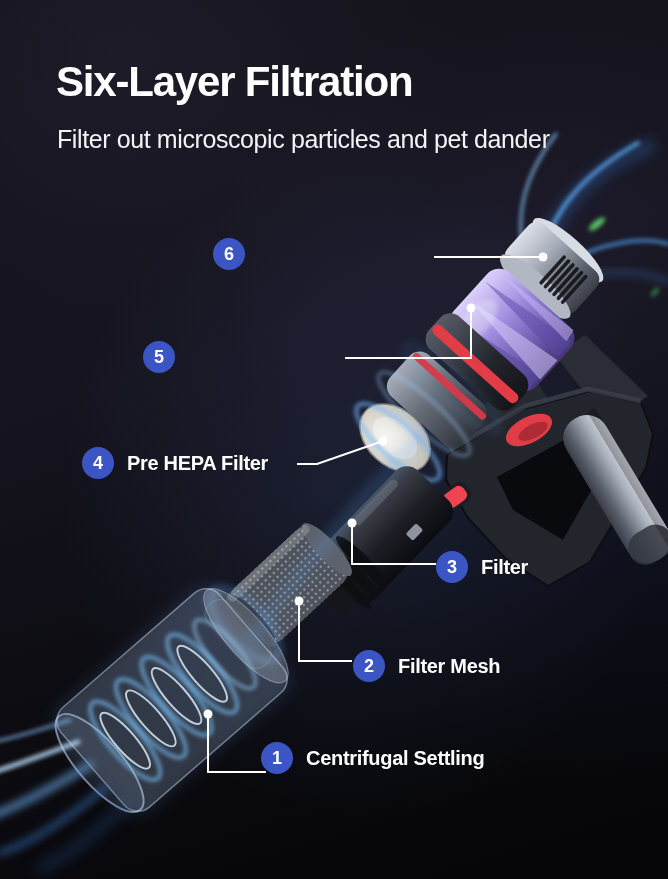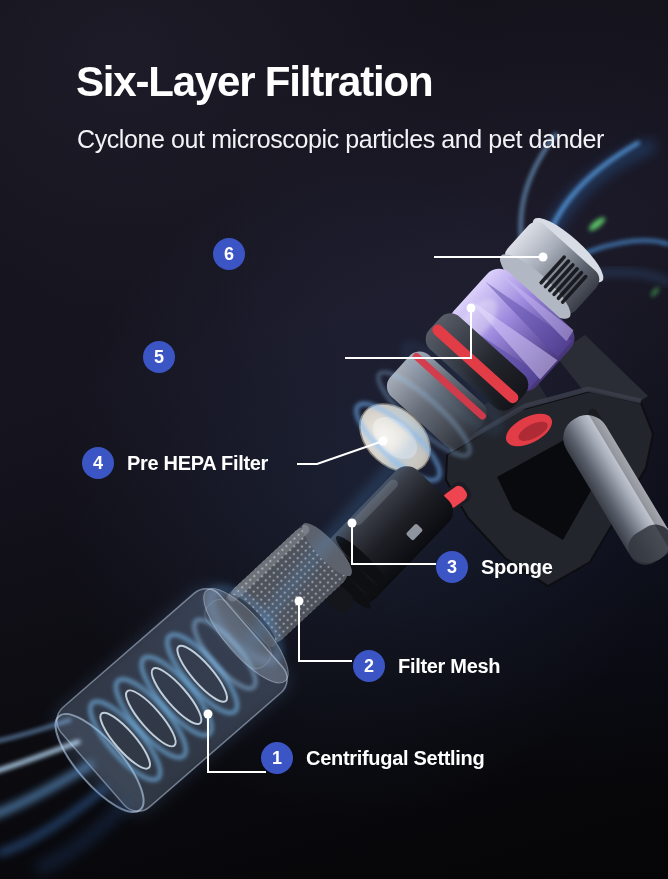--- a/index.html
+++ b/index.html
@@ -6,21 +6,21 @@
   .stage{
     position:relative;width:668px;height:879px;overflow:hidden;
     font-family:"Liberation Sans", sans-serif;
     background:
       radial-gradient(80% 50% at 80% 30%, rgba(70,68,110,0.16), transparent 60%),
       radial-gradient(95% 60% at 18% 6%, rgba(62,58,88,0.22), transparent 55%),
       radial-gradient(60% 40% at 96% 62%, rgba(28,48,108,0.12), transparent 70%),
       linear-gradient(163deg, #131219 0%, #16141f 38%, #0b0b10 70%, #050507 100%);
   }
   .art{position:absolute;left:0;top:0;width:668px;height:879px;display:block;}
-  .header{position:absolute;left:76px;top:58px;width:560px;}
+  .header{position:absolute;left:56px;top:58px;width:560px;}
   .title{
     color:#ffffff;font-size:42px;font-weight:700;letter-spacing:-1.2px;
     line-height:48px;margin:0;
   }
   .subtitle{
     color:#f3f3f7;font-size:25px;font-weight:400;letter-spacing:-0.4px;
     line-height:30px;margin:18px 0 0 1px;
   }
   .callout{position:absolute;display:flex;align-items:center;gap:13px;white-space:nowrap;}
   .badge{
@@ -245,36 +245,36 @@
       <circle cx="471" cy="308" r="4.5"></circle>
       <circle cx="383" cy="441" r="4.5"></circle>
       <circle cx="352" cy="523" r="4.5"></circle>
       <circle cx="299" cy="601" r="4.5"></circle>
       <circle cx="208" cy="714" r="4.5"></circle>
     </g>
   </svg>
 
   <div class="header">
     <h1 class="title">Six-Layer Filtration</h1>
-    <div class="subtitle">Cyclone out microscopic particles and pet dander</div>
+    <div class="subtitle">Filter out microscopic particles and pet dander</div>
   </div>
 
   <div class="callout c6">
     <span class="badge">6</span>
   </div>
   <div class="callout c5">
     <span class="badge">5</span>
   </div>
   <div class="callout c4">
     <span class="badge">4</span>
     <span class="label">Pre HEPA Filter</span>
   </div>
   <div class="callout c3">
     <span class="badge">3</span>
-    <span class="label">Sponge</span>
+    <span class="label">Filter</span>
   </div>
   <div class="callout c2">
     <span class="badge">2</span>
     <span class="label">Filter Mesh</span>
   </div>
   <div class="callout c1">
     <span class="badge">1</span>
     <span class="label">Centrifugal Settling</span>
   </div>
 

